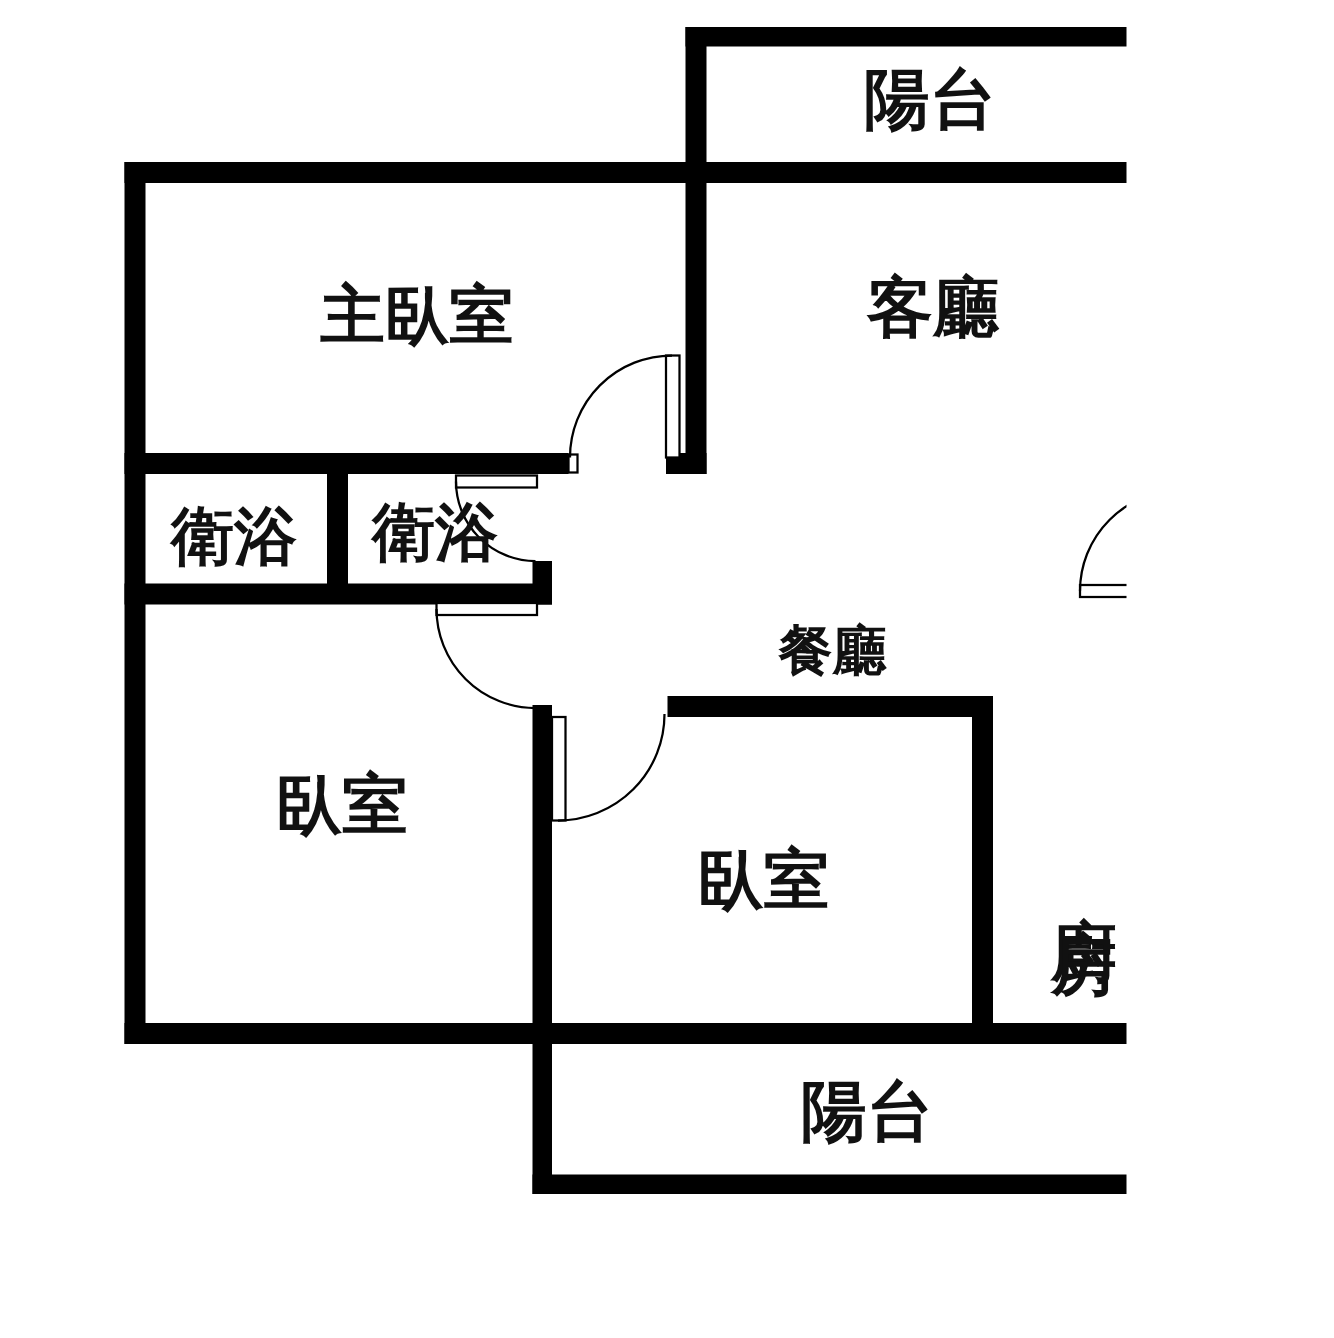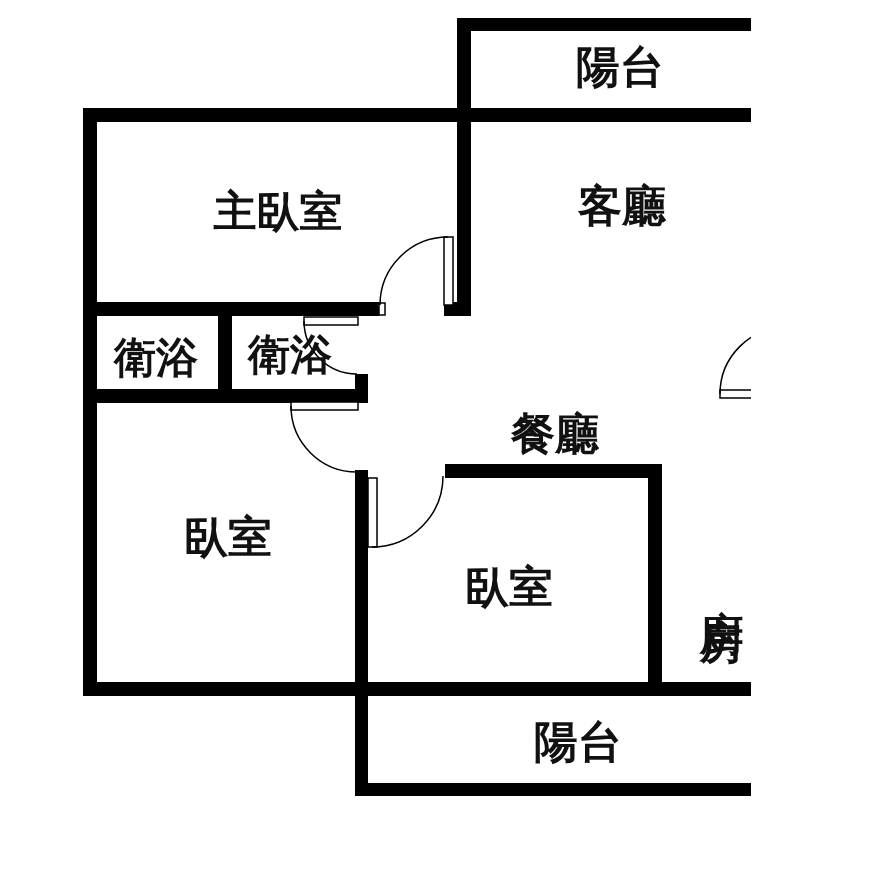--- a/index.html
+++ b/index.html
@@ -79,21 +79,21 @@
   <div class="room-label" style="left:620px;top:67px;font-size:44px;">陽台</div>
 
   <div class="room-label" style="left:278px;top:211px;font-size:43px;">主臥室</div>
 
   <div class="room-label" style="left:622px;top:206px;font-size:44px;">客廳</div>
 
   <div class="room-label" style="left:156px;top:358px;font-size:42px;">衛浴</div>
 
   <div class="room-label" style="left:290px;top:355px;font-size:42px;">衛浴</div>
 
-  <div class="room-label" style="left:555px;top:434px;font-size:44px;">餐廳</div>
+  <div class="room-label" style="left:555px;top:434px;font-size:36px;">餐廳</div>
 
   <div class="room-label" style="left:228px;top:537px;font-size:44px;">臥室</div>
 
   <div class="room-label" style="left:509px;top:587px;font-size:44px;">臥室</div>
 
   <div class="room-label vertical" style="left:722px;top:582px;font-size:44px;">廚房</div>
 
   <div class="room-label" style="left:578px;top:742px;font-size:44px;">陽台</div>
 
 

